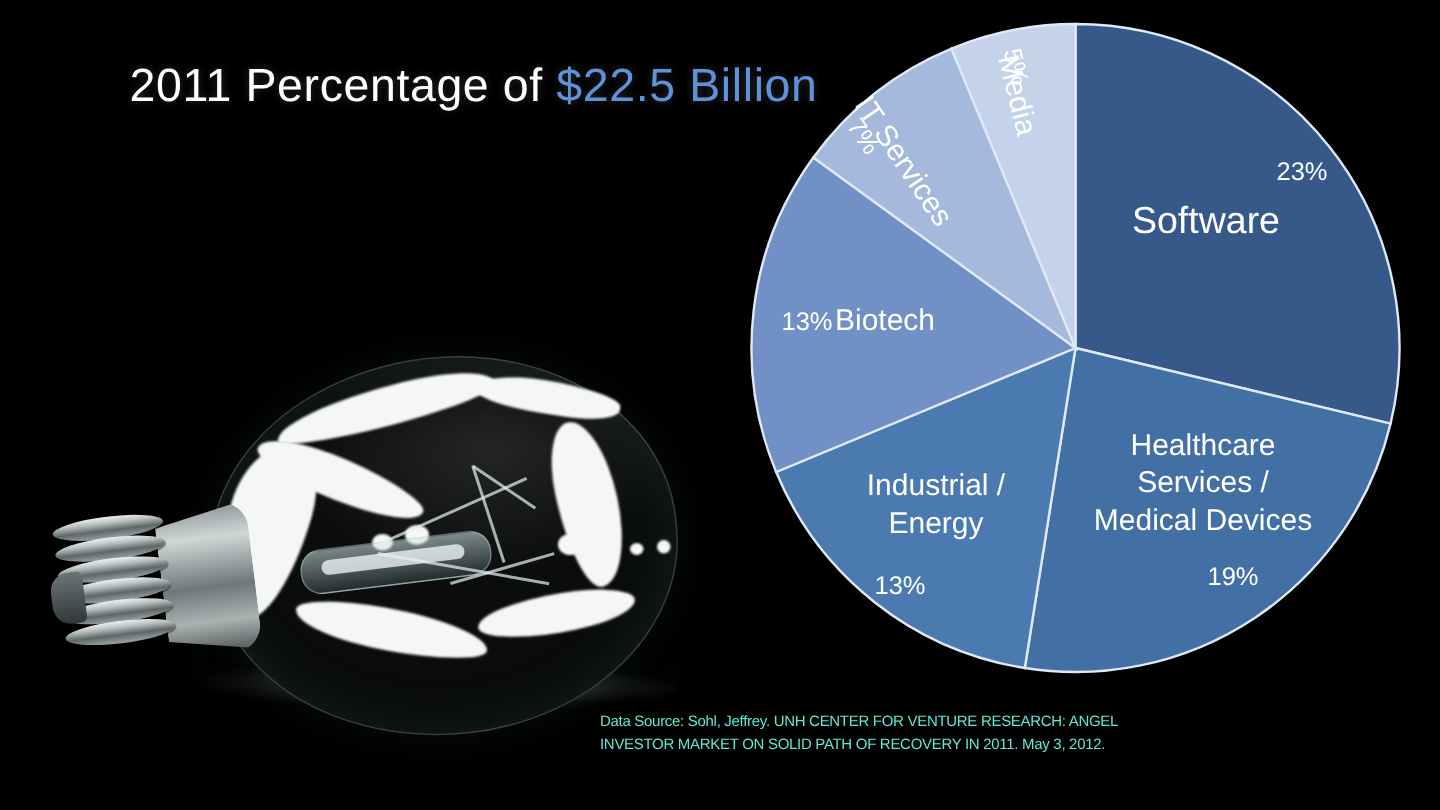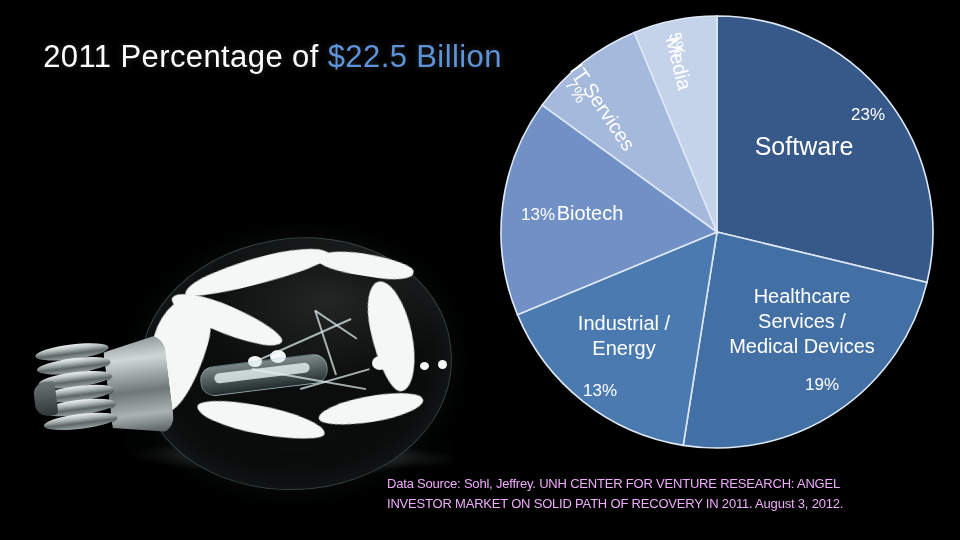--- a/index.html
+++ b/index.html
@@ -17,21 +17,21 @@
     background: #000000;
     overflow: hidden;
   }
 
   
   #title-block {
     position: absolute;
     left: 0px;
     top: 38px;
     width: 545px;
-    text-align: center;
+    text-align: right;
     line-height: 1.22;
     font-size: 31px;
     letter-spacing: 0.4px;
     color: #ffffff;
     text-shadow: 0 0 6px rgba(255,255,255,0.18);
   }
   #title-block .line { display: block; white-space: nowrap; }
   #title-block .accent { color: #5e93da; }
 
   
@@ -215,25 +215,25 @@
     fill: #ffffff;
     font-family: "Liberation Sans", sans-serif;
     font-size: 20px;
   }
   .slice-label.big { font-size: 25px; }
   .slice-label.pct { font-size: 17px; }
 
   
   #footnote {
     position: absolute;
-    left: 387px;
+    left: 400px;
     top: 474px;
     width: 560px;
-    color: #f0abfc;
-    font-size: 13px;
+    color: #5eead4;
+    font-size: 10px;
     line-height: 1.52;
     letter-spacing: -0.2px;
   }
   #footnote .fline { display: block; white-space: nowrap; }
 </style>
 </head>
 <body>
 
 <div id="slide">
 
@@ -303,16 +303,16 @@
           <text x="97" y="96" class="slice-label" text-anchor="middle" transform="rotate(56 97 96)">IT Services</text>
           <text x="71" y="79" class="slice-label pct" text-anchor="middle" transform="rotate(56 71 79)">7%</text>
           <text x="172" y="50" class="slice-label" text-anchor="middle" transform="rotate(76 172 50)">Media</text>
           <text x="172" y="31" class="slice-label pct" text-anchor="middle" transform="rotate(76 172 31)">5%</text>
         </g>
     </svg>
   </div>
 
   <div id="footnote">
     <span class="fline">Data Source: Sohl, Jeffrey. UNH CENTER FOR VENTURE RESEARCH: ANGEL</span>
-    <span class="fline">INVESTOR MARKET ON SOLID PATH OF RECOVERY IN 2011. August 3, 2012.</span>
+    <span class="fline">INVESTOR MARKET ON SOLID PATH OF RECOVERY IN 2011. May 3, 2012.</span>
   </div>
 
 </div>
 
 </body></html>

